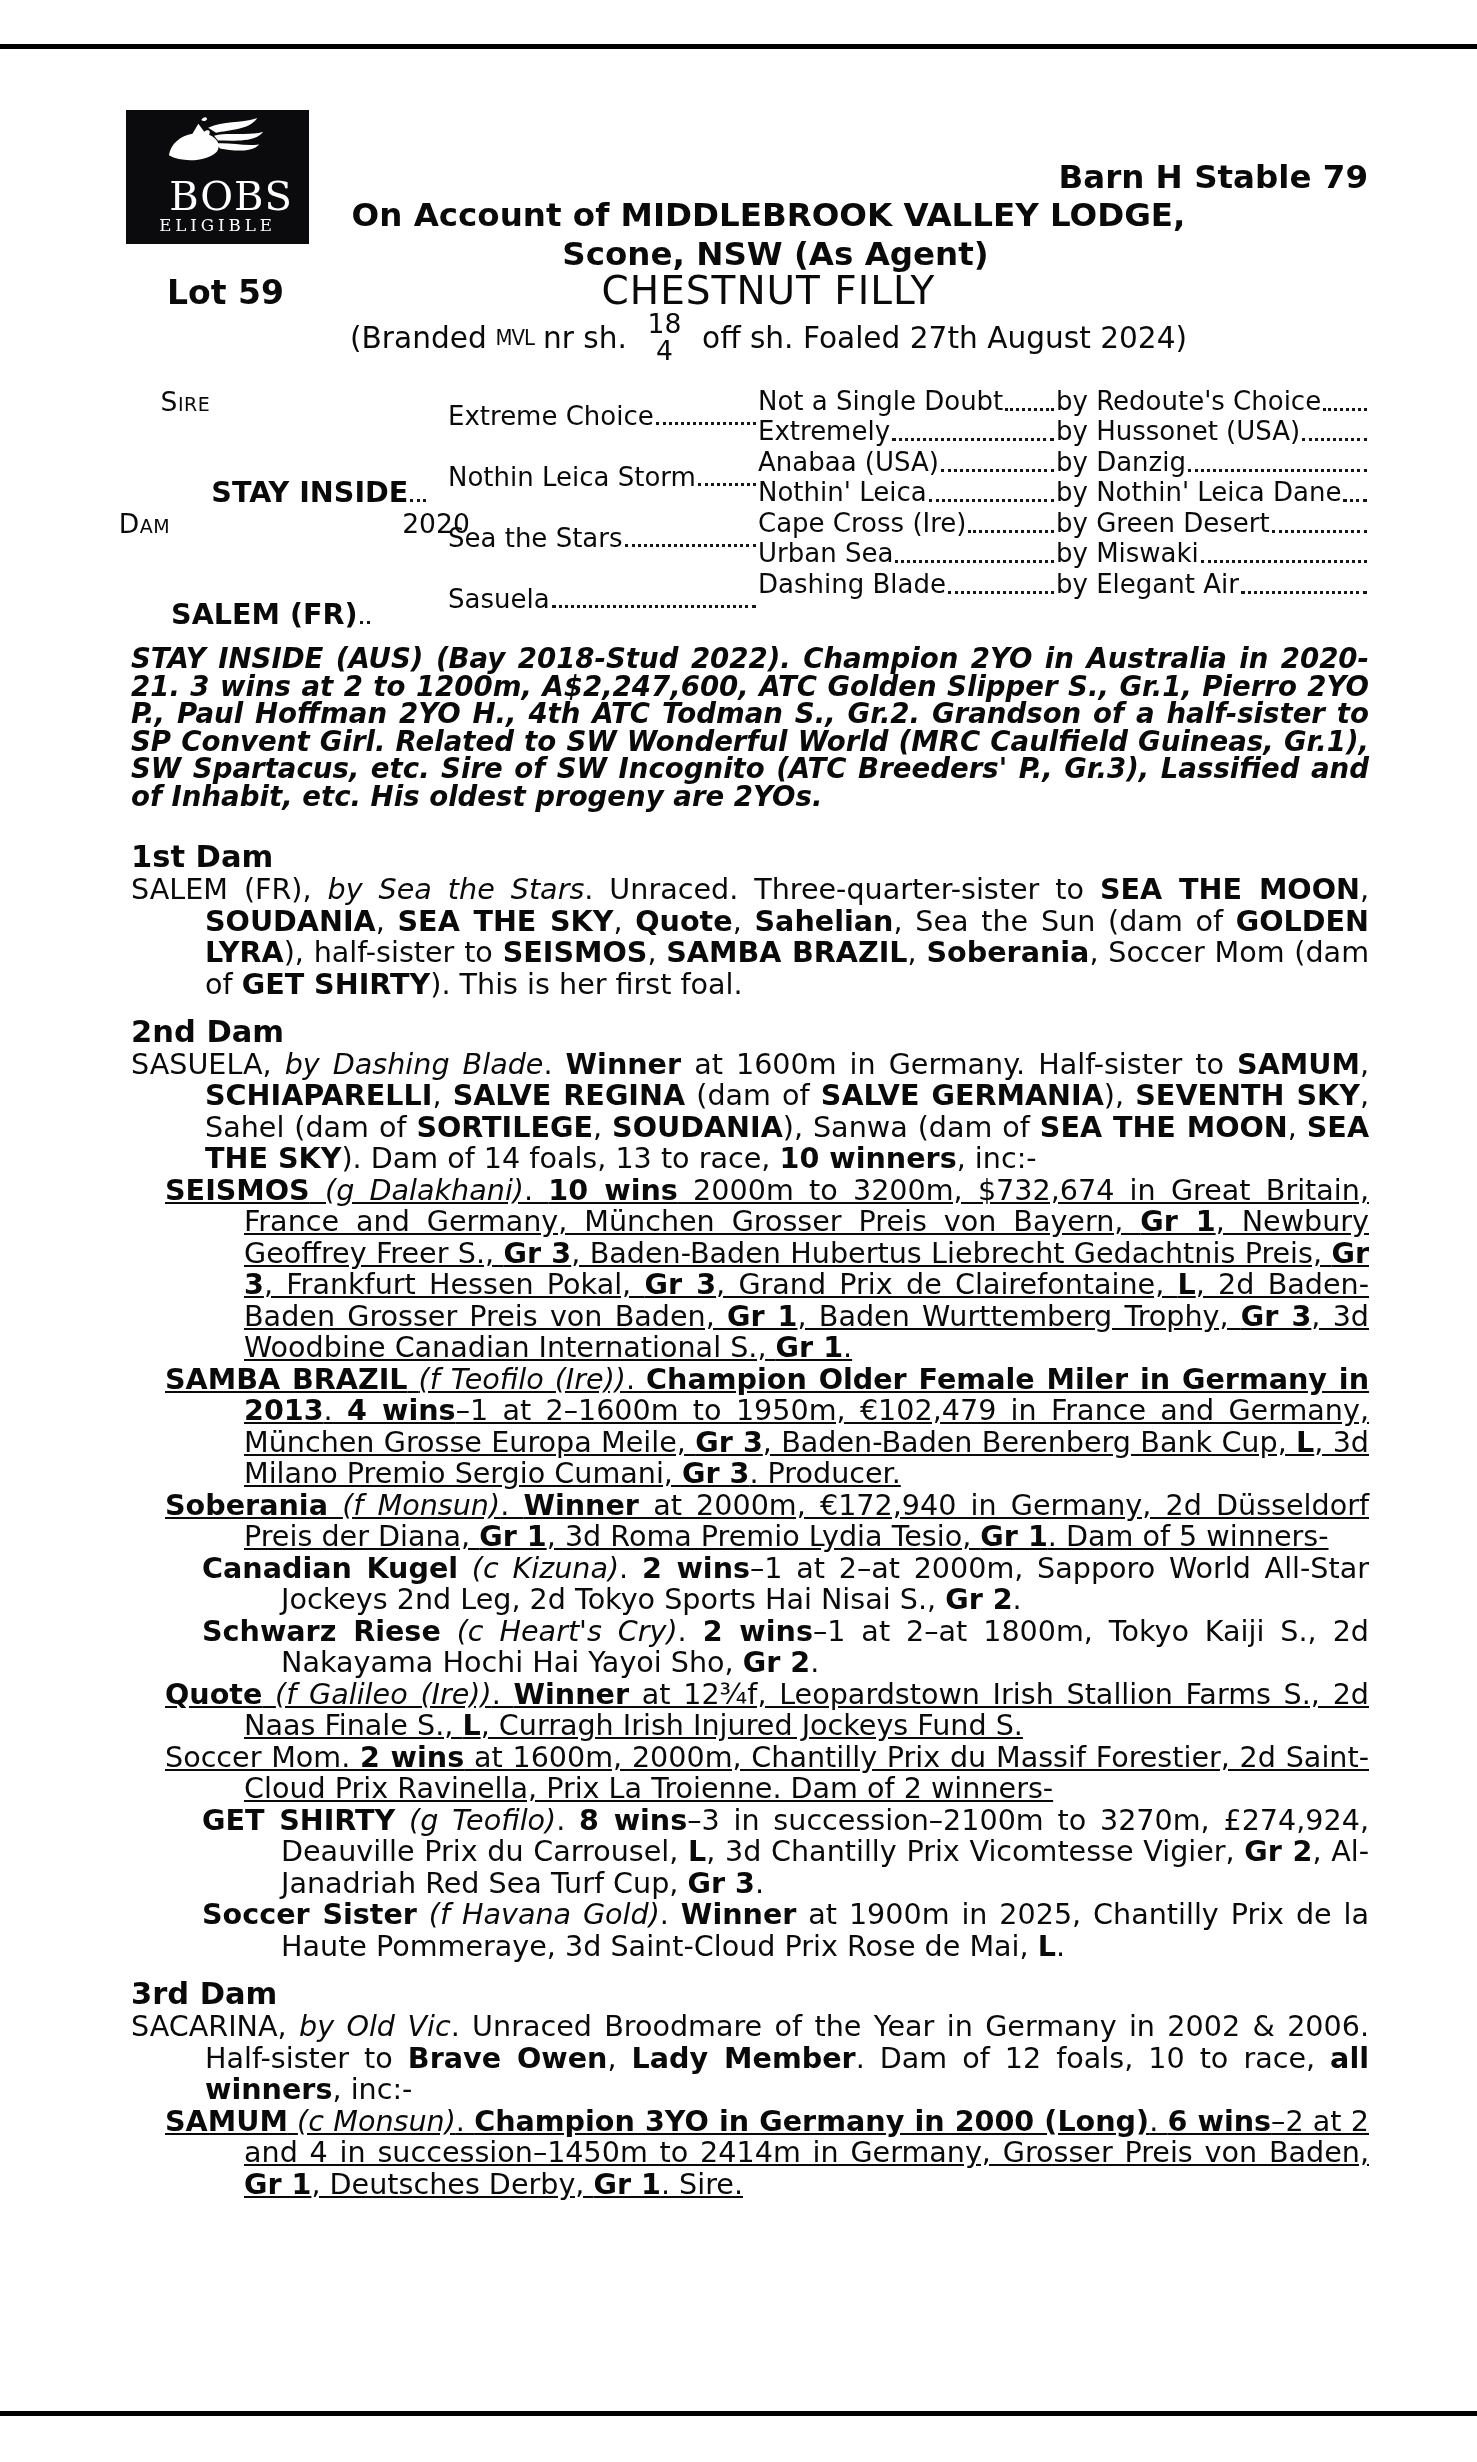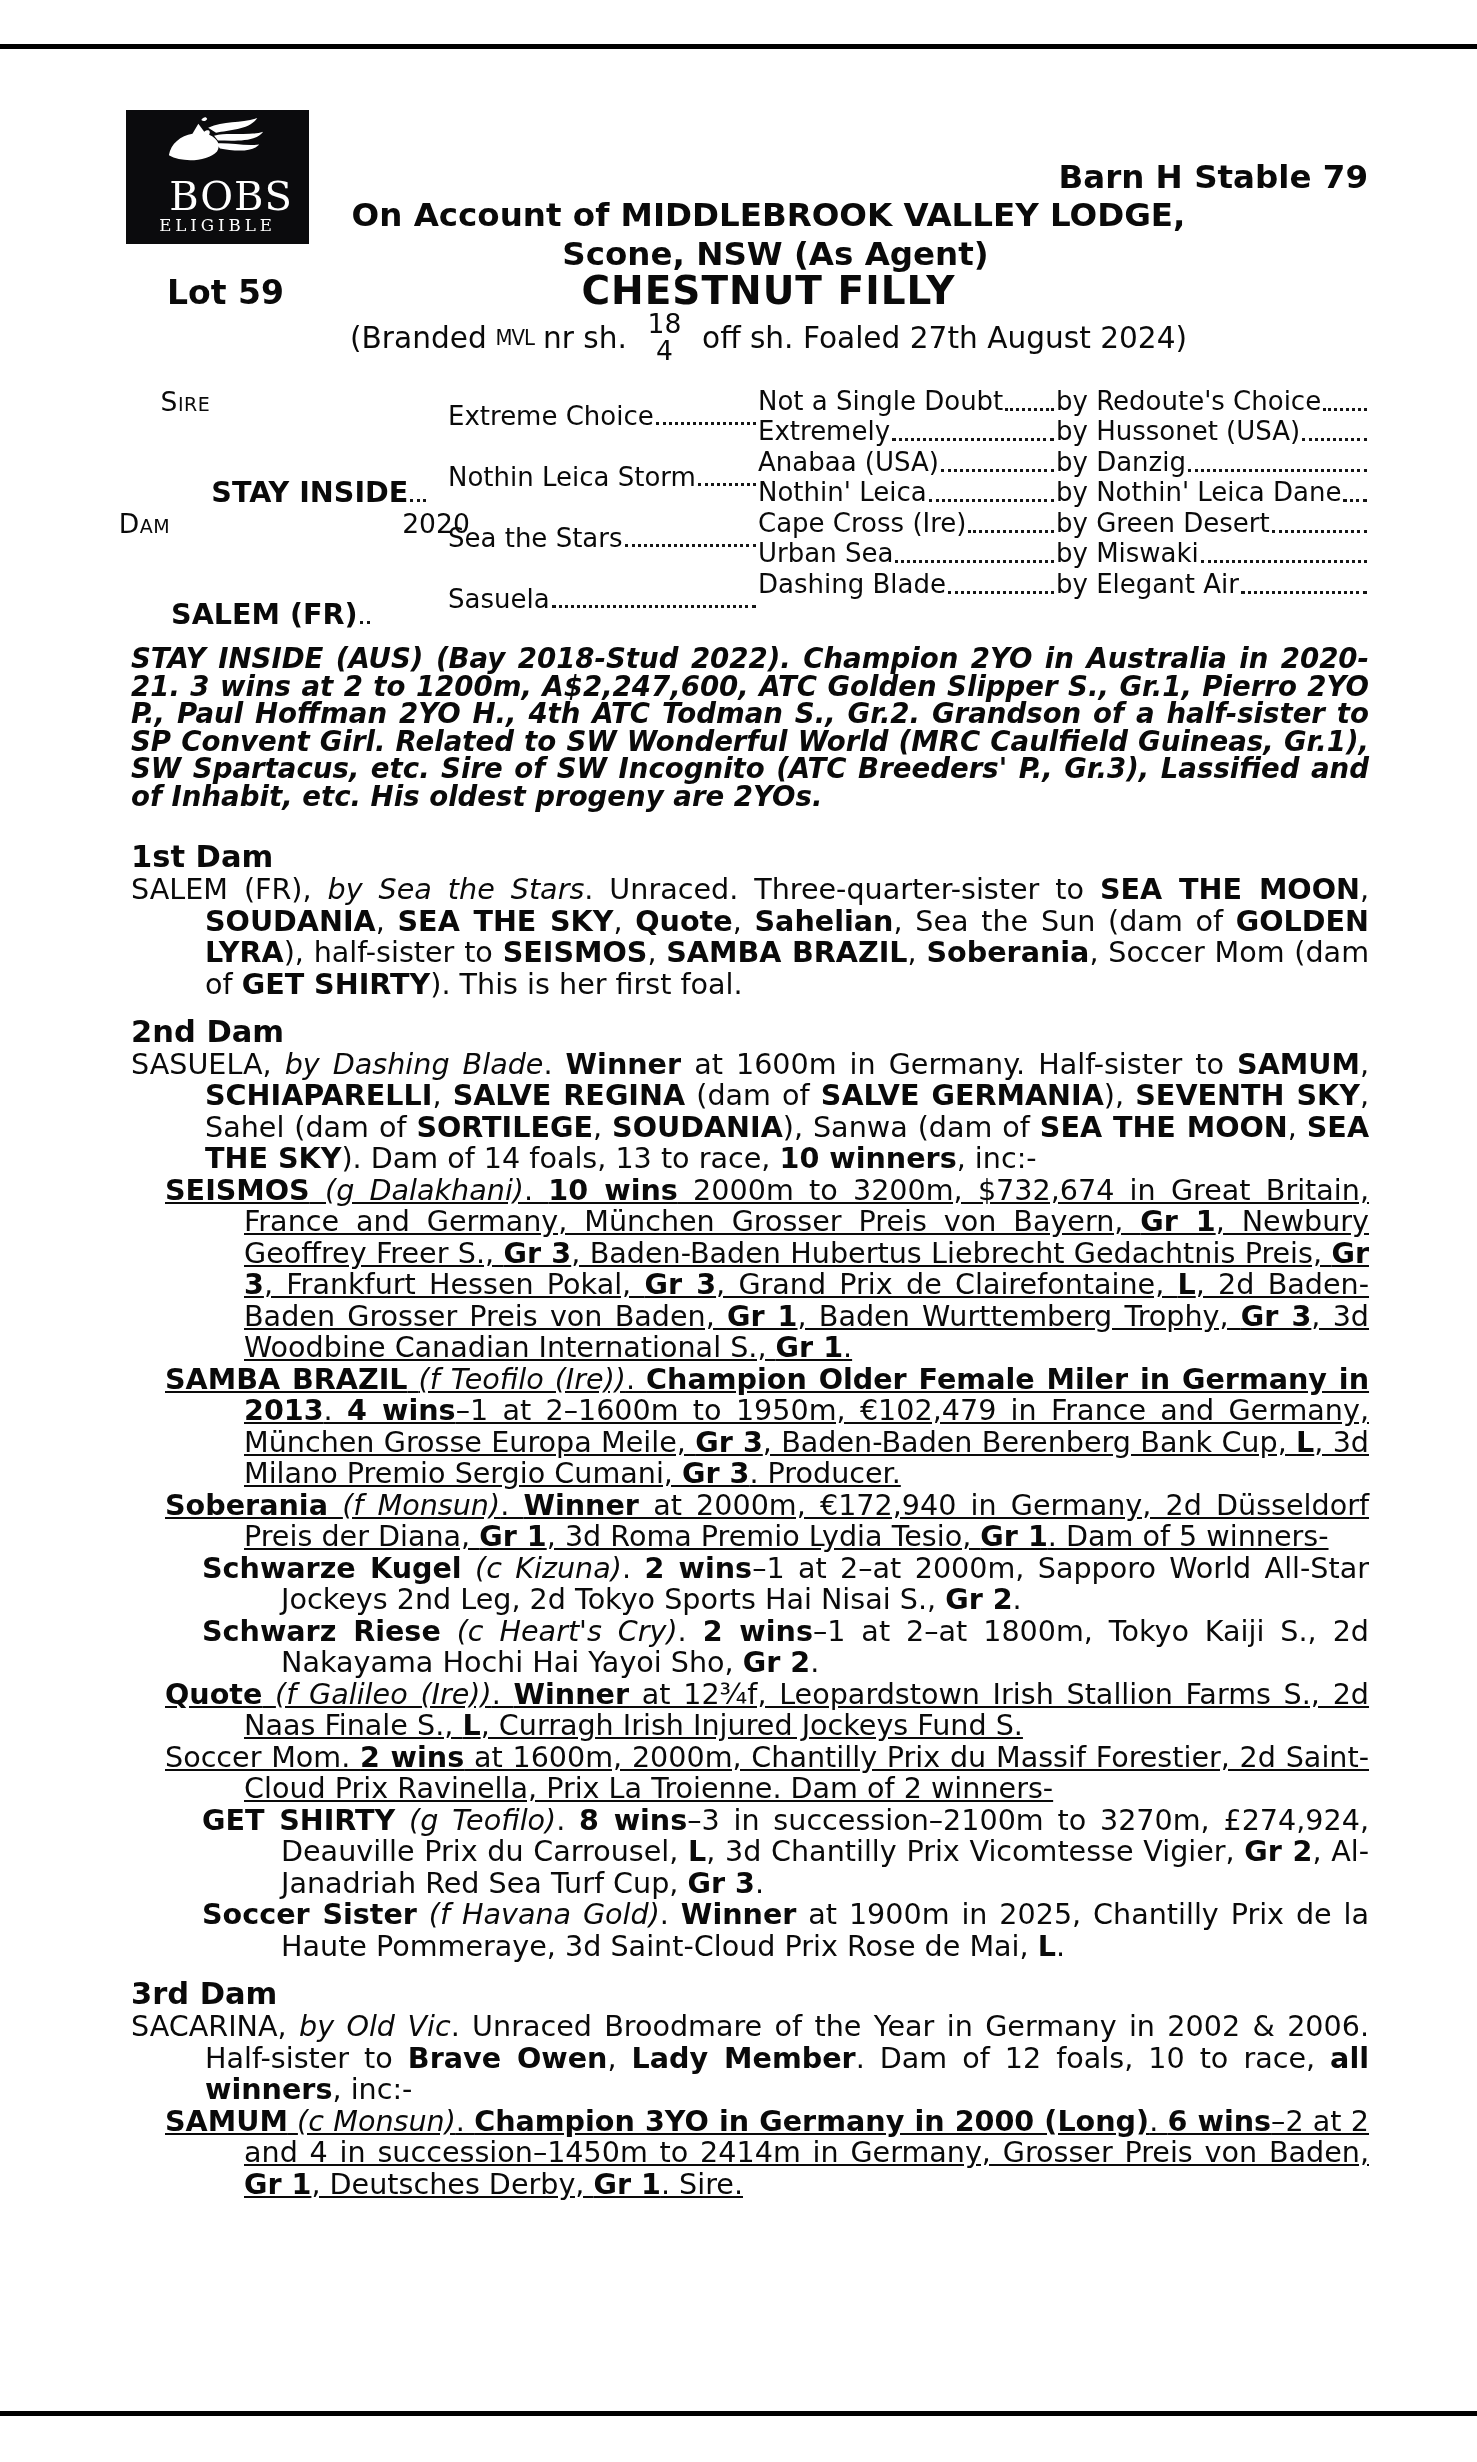--- a/index.html
+++ b/index.html
@@ -21,21 +21,21 @@
     background:#0b0b0d;color:#fff;text-align:center;
     display:flex;flex-direction:column;align-items:center;justify-content:flex-start;
     padding-top:5.9px;box-sizing:border-box;
   }
   .logo-title{font-family:"DejaVu Serif",serif;font-size:40px;line-height:39px;letter-spacing:1px;margin-left:27px;}
   .logo-sub{font-family:"DejaVu Serif",serif;font-size:16.7px;line-height:19.7px;letter-spacing:3.9px;}
   .barn{position:absolute;top:158px;left:690px;right:110px;text-align:right;font-weight:bold;font-size:32.5px;white-space:nowrap;}
   .account1{position:absolute;top:196px;left:217px;width:1103px;text-align:center;font-weight:bold;font-size:32.5px;}
   .account2{position:absolute;top:235px;left:224px;width:1103px;text-align:center;font-weight:bold;font-size:32.5px;}
   .lot{position:absolute;top:273px;left:167px;font-weight:bold;font-size:33px;}
-  .title{position:absolute;top:268px;left:217px;width:1103px;text-align:center;font-weight:bold;font-size:39px;letter-spacing:1px;}
+  .title{position:absolute;top:268px;left:217px;width:1103px;text-align:center;font-weight:normal;font-size:39px;letter-spacing:1px;}
   .branded{
     position:absolute;top:311px;left:217px;width:1103px;
     font-size:29.6px;display:flex;justify-content:center;align-items:center;gap:8.9px;
   }
   .brandmark{font-size:19.7px;letter-spacing:-1px;transform:scaleY(1.08);display:inline-block;}
   .frac{display:inline-flex;flex-direction:column;align-items:center;font-size:26.6px;line-height:26.6px;margin:0 11.8px;}
 
   
   .ped{
     position:absolute;top:386px;left:131px;width:1238px;
@@ -212,21 +212,21 @@
   <div class="blurb">STAY INSIDE (AUS) (Bay 2018-Stud 2022). Champion 2YO in Australia in 2020-21. 3 wins at 2 to 1200m, A$2,247,600, ATC Golden Slipper S., Gr.1, Pierro 2YO P., Paul Hoffman 2YO H., 4th ATC Todman S., Gr.2. Grandson of a half-sister to SP Convent Girl. Related to SW Wonderful World (MRC Caulfield Guineas, Gr.1), SW Spartacus, etc. Sire of SW Incognito (ATC Breeders' P., Gr.3), Lassified and of Inhabit, etc. His oldest progeny are 2YOs.</div>
 
   <div class="sections" id="dam-sections">
       <div class="dam-heading">1st Dam</div>
       <div class="para p0"><span>SALEM (FR), </span><span class="i">by Sea the Stars</span><span>. Unraced. Three-quarter-sister to </span><span class="b">SEA THE MOON</span><span>, </span><span class="b">SOUDANIA</span><span>, </span><span class="b">SEA THE SKY</span><span>, </span><span class="b">Quote</span><span>, </span><span class="b">Sahelian</span><span>, Sea the Sun (dam of </span><span class="b">GOLDEN LYRA</span><span>), half-sister to </span><span class="b">SEISMOS</span><span>, </span><span class="b">SAMBA BRAZIL</span><span>, </span><span class="b">Soberania</span><span>, Soccer Mom (dam of </span><span class="b">GET SHIRTY</span><span>). This is her first foal.</span></div>
       <div class="dam-heading">2nd Dam</div>
       <div class="para p0"><span>SASUELA, </span><span class="i">by Dashing Blade</span><span>. </span><span class="b">Winner</span><span> at 1600m in Germany. Half-sister to </span><span class="b">SAMUM</span><span>, </span><span class="b">SCHIAPARELLI</span><span>, </span><span class="b">SALVE REGINA</span><span> (dam of </span><span class="b">SALVE GERMANIA</span><span>), </span><span class="b">SEVENTH SKY</span><span>, Sahel (dam of </span><span class="b">SORTILEGE</span><span>, </span><span class="b">SOUDANIA</span><span>), Sanwa (dam of </span><span class="b">SEA THE MOON</span><span>, </span><span class="b">SEA THE SKY</span><span>). Dam of 14 foals, 13 to race, </span><span class="b">10 winners</span><span>, inc:-</span></div>
       <div class="para p1"><span class="b">SEISMOS</span><span> </span><span class="i">(g Dalakhani)</span><span>. </span><span class="b">10 wins</span><span> 2000m to 3200m, $732,674 in Great Britain, France and Germany, München Grosser Preis von Bayern, </span><span class="b">Gr 1</span><span>, Newbury Geoffrey Freer S., </span><span class="b">Gr 3</span><span>, Baden-Baden Hubertus Liebrecht Gedachtnis Preis, </span><span class="b">Gr 3</span><span>, Frankfurt Hessen Pokal, </span><span class="b">Gr 3</span><span>, Grand Prix de Clairefontaine, </span><span class="b">L</span><span>, 2d Baden-Baden Grosser Preis von Baden, </span><span class="b">Gr 1</span><span>, Baden Wurttemberg Trophy, </span><span class="b">Gr 3</span><span>, 3d Woodbine Canadian International S., </span><span class="b">Gr 1</span><span>.</span></div>
       <div class="para p1"><span class="b">SAMBA BRAZIL</span><span> </span><span class="i">(f Teofilo (Ire))</span><span>. </span><span class="b">Champion Older Female Miler in Germany in 2013</span><span>. </span><span class="b">4 wins</span><span>–1 at 2–1600m to 1950m, €102,479 in France and Germany, München Grosse Europa Meile, </span><span class="b">Gr 3</span><span>, Baden-Baden Berenberg Bank Cup, </span><span class="b">L</span><span>, 3d Milano Premio Sergio Cumani, </span><span class="b">Gr 3</span><span>. Producer.</span></div>
       <div class="para p1"><span class="b">Soberania</span><span> </span><span class="i">(f Monsun)</span><span>. </span><span class="b">Winner</span><span> at 2000m, €172,940 in Germany, 2d Düsseldorf Preis der Diana, </span><span class="b">Gr 1</span><span>, 3d Roma Premio Lydia Tesio, </span><span class="b">Gr 1</span><span>. Dam of 5 winners-</span></div>
-      <div class="para p2"><span class="b">Schwarze Kugel</span><span> </span><span class="i">(c Kizuna)</span><span>. </span><span class="b">2 wins</span><span>–1 at 2–at 2000m, Sapporo World All-Star Jockeys 2nd Leg, 2d Tokyo Sports Hai Nisai S., </span><span class="b">Gr 2</span><span>.</span></div>
+      <div class="para p2"><span class="b">Canadian Kugel</span><span> </span><span class="i">(c Kizuna)</span><span>. </span><span class="b">2 wins</span><span>–1 at 2–at 2000m, Sapporo World All-Star Jockeys 2nd Leg, 2d Tokyo Sports Hai Nisai S., </span><span class="b">Gr 2</span><span>.</span></div>
       <div class="para p2"><span class="b">Schwarz Riese</span><span> </span><span class="i">(c Heart's Cry)</span><span>. </span><span class="b">2 wins</span><span>–1 at 2–at 1800m, Tokyo Kaiji S., 2d Nakayama Hochi Hai Yayoi Sho, </span><span class="b">Gr 2</span><span>.</span></div>
       <div class="para p1"><span class="b">Quote</span><span> </span><span class="i">(f Galileo (Ire))</span><span>. </span><span class="b">Winner</span><span> at 12¾f, Leopardstown Irish Stallion Farms S., 2d Naas Finale S., </span><span class="b">L</span><span>, Curragh Irish Injured Jockeys Fund S.</span></div>
       <div class="para p1"><span>Soccer Mom. </span><span class="b">2 wins</span><span> at 1600m, 2000m, Chantilly Prix du Massif Forestier, 2d Saint-Cloud Prix Ravinella, Prix La Troienne. Dam of 2 winners-</span></div>
       <div class="para p2"><span class="b">GET SHIRTY</span><span> </span><span class="i">(g Teofilo)</span><span>. </span><span class="b">8 wins</span><span>–3 in succession–2100m to 3270m, £274,924, Deauville Prix du Carrousel, </span><span class="b">L</span><span>, 3d Chantilly Prix Vicomtesse Vigier, </span><span class="b">Gr 2</span><span>, Al-Janadriah Red Sea Turf Cup, </span><span class="b">Gr 3</span><span>.</span></div>
       <div class="para p2"><span class="b">Soccer Sister</span><span> </span><span class="i">(f Havana Gold)</span><span>. </span><span class="b">Winner</span><span> at 1900m in 2025, Chantilly Prix de la Haute Pommeraye, 3d Saint-Cloud Prix Rose de Mai, </span><span class="b">L</span><span>.</span></div>
       <div class="dam-heading">3rd Dam</div>
       <div class="para p0"><span>SACARINA, </span><span class="i">by Old Vic</span><span>. Unraced Broodmare of the Year in Germany in 2002 &amp; 2006. Half-sister to </span><span class="b">Brave Owen</span><span>, </span><span class="b">Lady Member</span><span>. Dam of 12 foals, 10 to race, </span><span class="b">all winners</span><span>, inc:-</span></div>
       <div class="para p1"><span class="b">SAMUM</span><span> </span><span class="i">(c Monsun)</span><span>. </span><span class="b">Champion 3YO in Germany in 2000 (Long)</span><span>. </span><span class="b">6 wins</span><span>–2 at 2 and 4 in succession–1450m to 2414m in Germany, Grosser Preis von Baden, </span><span class="b">Gr 1</span><span>, Deutsches Derby, </span><span class="b">Gr 1</span><span>. Sire.</span></div>
     </div>
 

